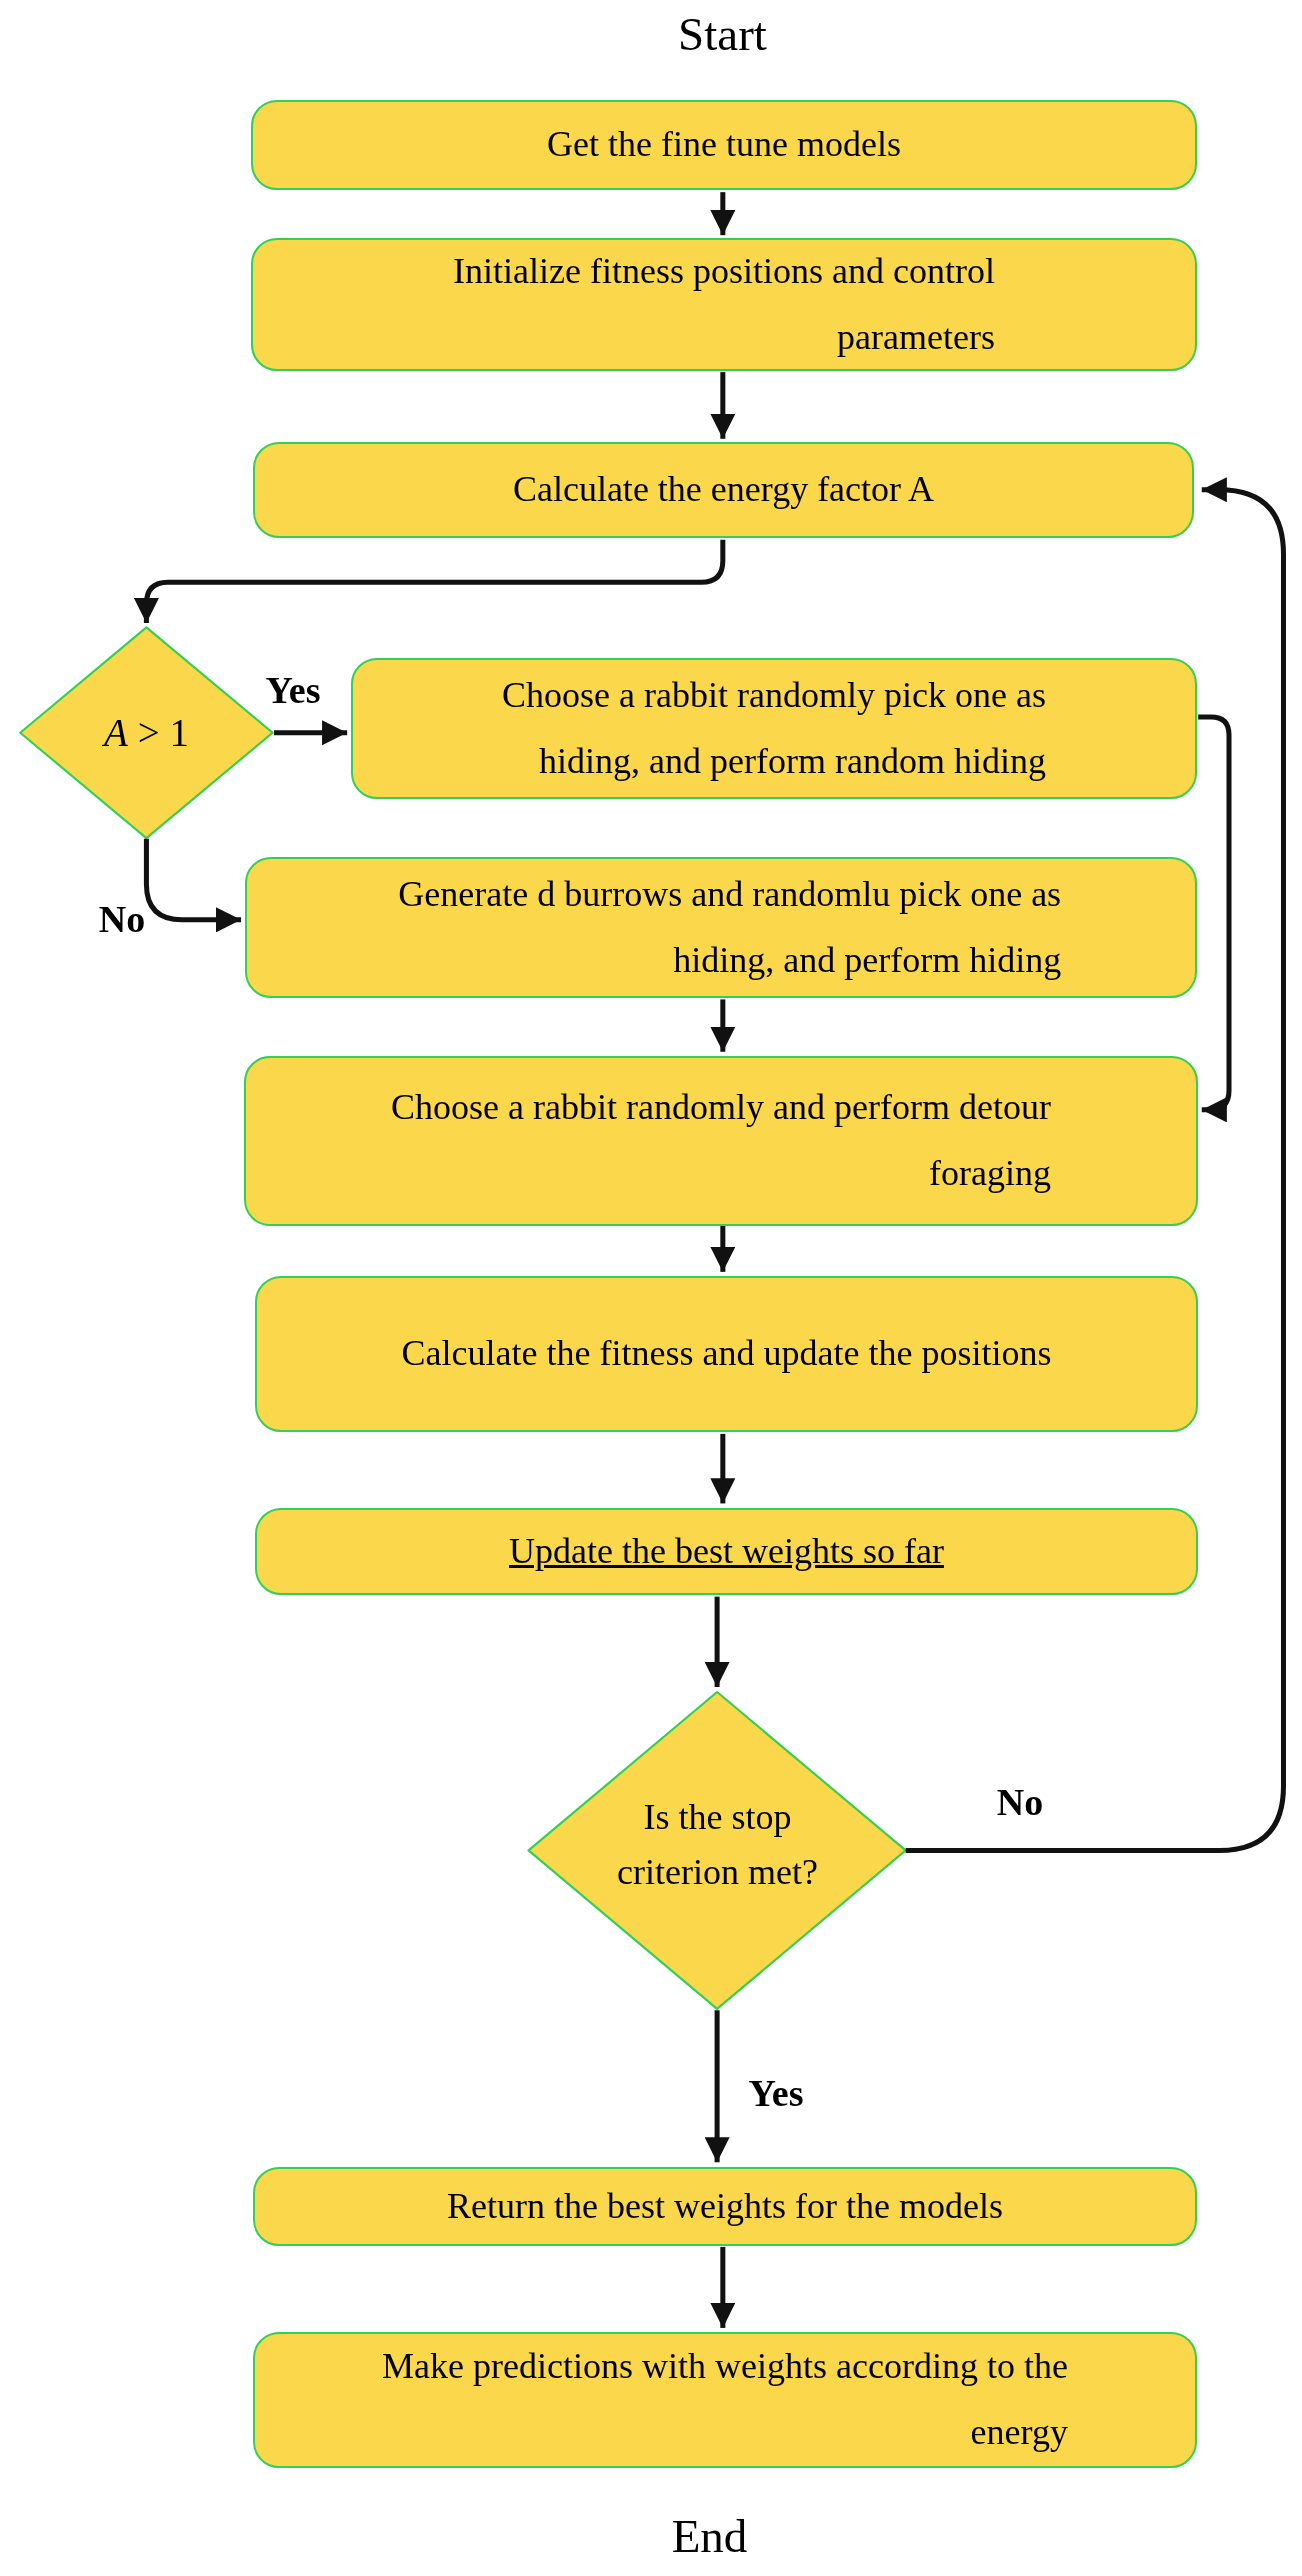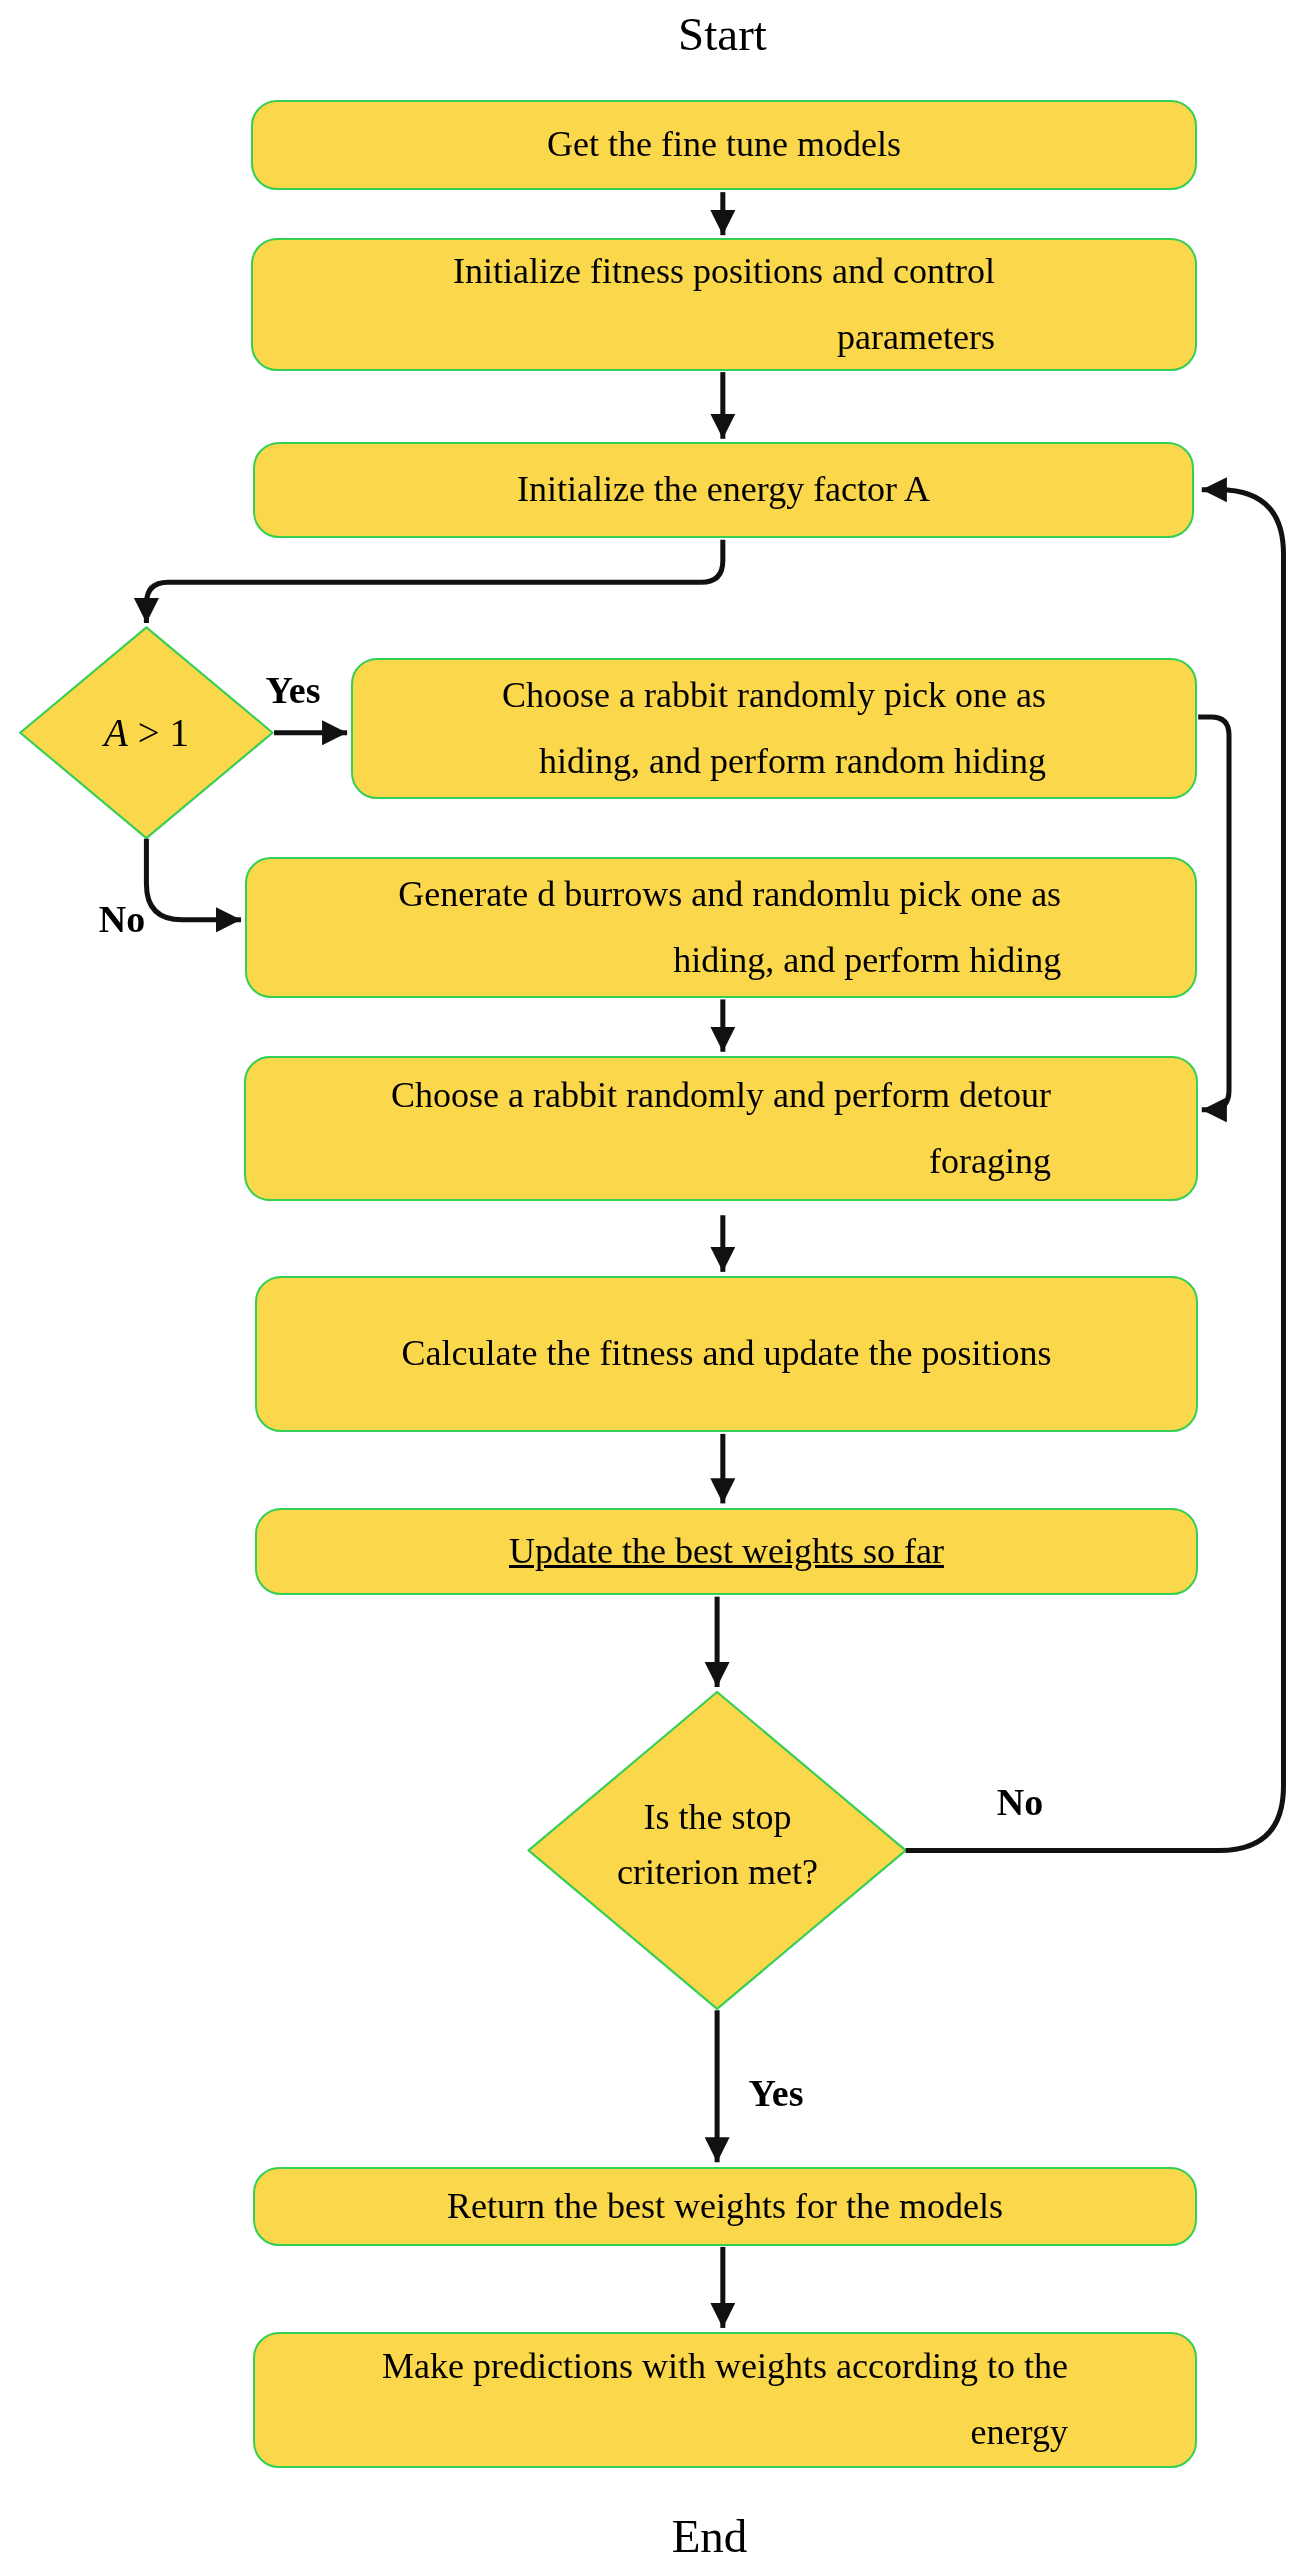--- a/index.html
+++ b/index.html
@@ -87,29 +87,29 @@
   </svg>
 
   <div class="terminal" style="left:579px; top:8.6px; width:287px;">Start</div>
   <div class="terminal" style="left:566px; top:2511px; width:287px;">End</div>
 
   <div class="node" style="left:251px; top:100px; width:946px; height:90px;">Get the fine tune models</div>
 
   <div class="node" style="left:251px; top:238px; width:946px; height:133px;">Initialize fitness positions and control
 parameters</div>
 
-  <div class="node" style="left:253px; top:442px; width:941px; height:96px;">Initialize the energy factor A</div>
+  <div class="node" style="left:253px; top:442px; width:941px; height:96px;">Calculate the energy factor A</div>
 
   <div class="node" style="left:351px; top:658px; width:846px; height:141px;">Choose a rabbit randomly pick one as
 hiding, and perform random hiding</div>
 
   <div class="node" style="left:245px; top:857px; width:952px; height:141px;padding-left:39px;">Generate d burrows and randomlu pick one as
 hiding, and perform hiding</div>
 
-  <div class="node" style="left:244px; top:1056px; width:954px; height:145px;">Choose a rabbit randomly and perform detour
+  <div class="node" style="left:244px; top:1056px; width:954px; height:170px;">Choose a rabbit randomly and perform detour
 foraging</div>
 
   <div class="node" style="left:255px; top:1276px; width:943px; height:156px;">Calculate the fitness and update the positions</div>
 
   <div class="node" style="left:255px; top:1508px; width:943px; height:87px;text-decoration:underline;">Update the best weights so far</div>
 
   <div class="node" style="left:253px; top:2167px; width:944px; height:79px;">Return the best weights for the models</div>
 
   <div class="node" style="left:253px; top:2332px; width:944px; height:136px;">Make predictions with weights according to the
 energy</div>

